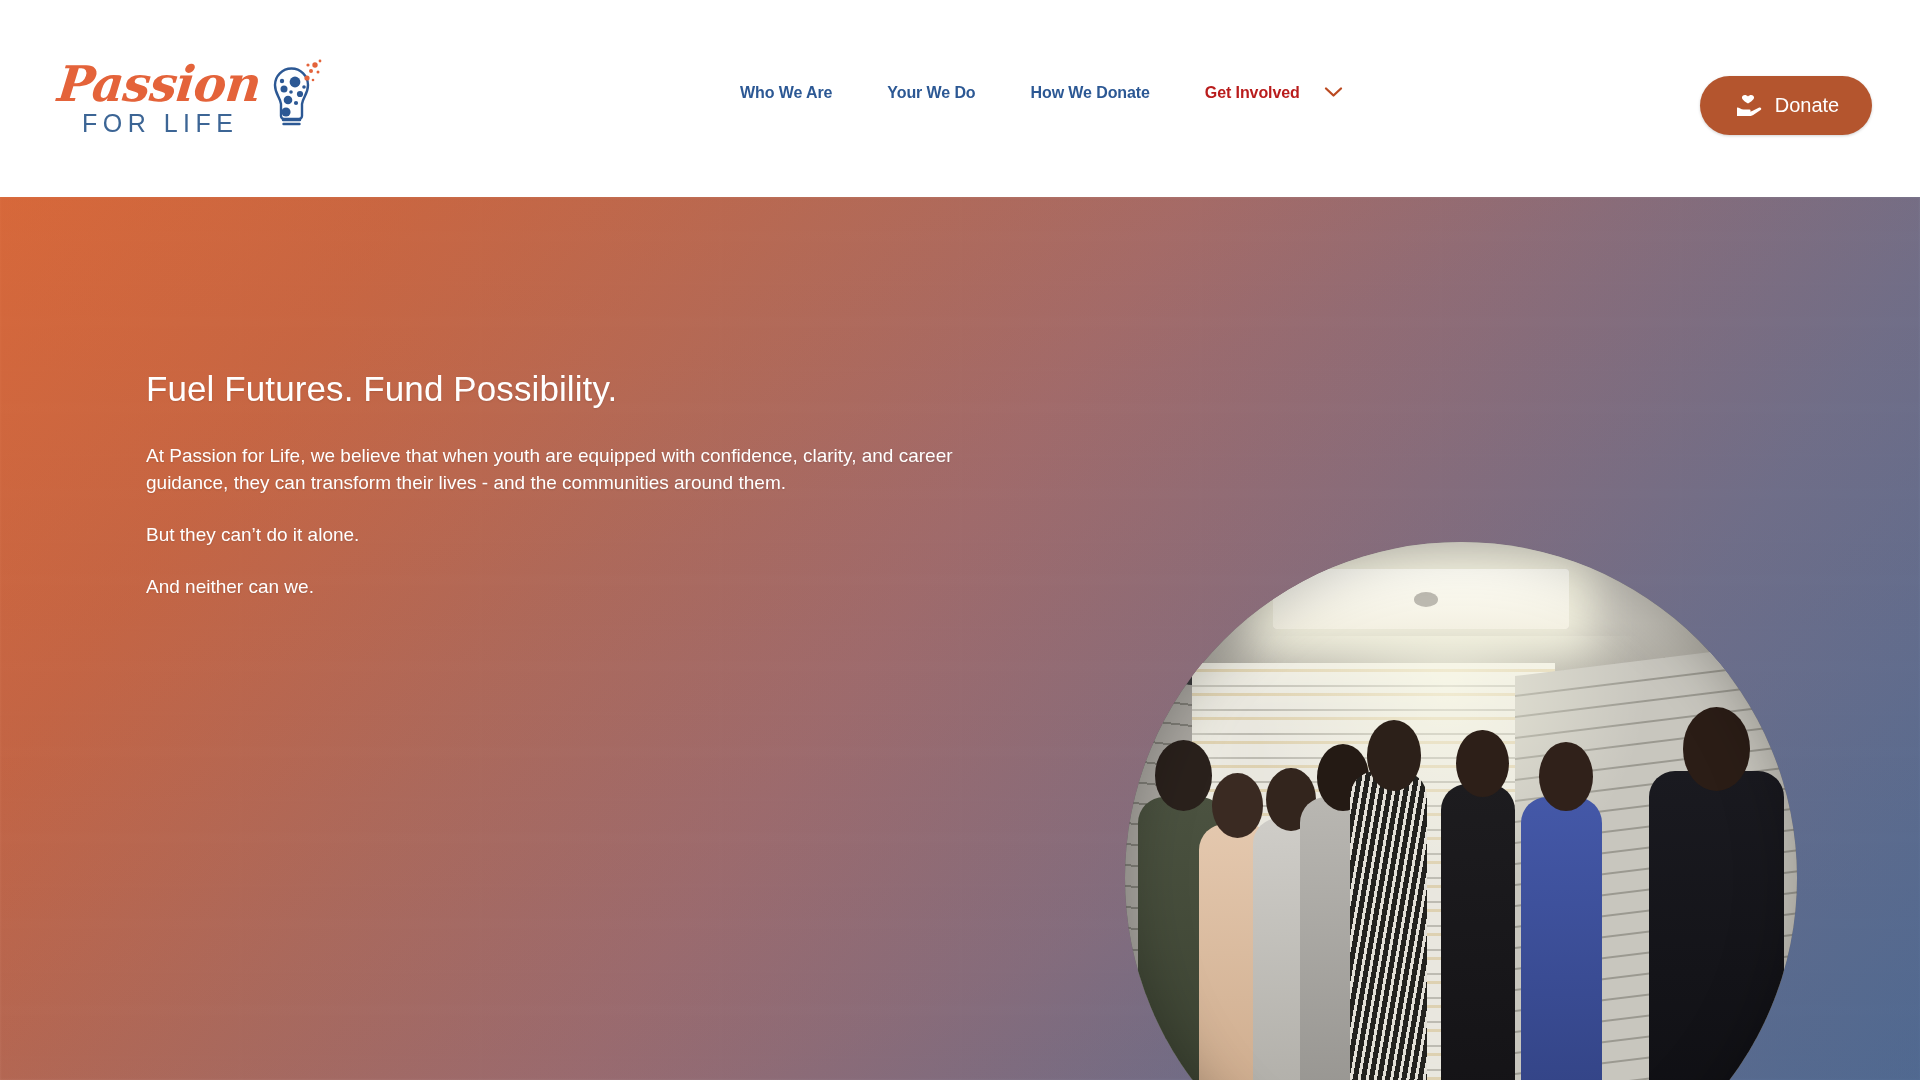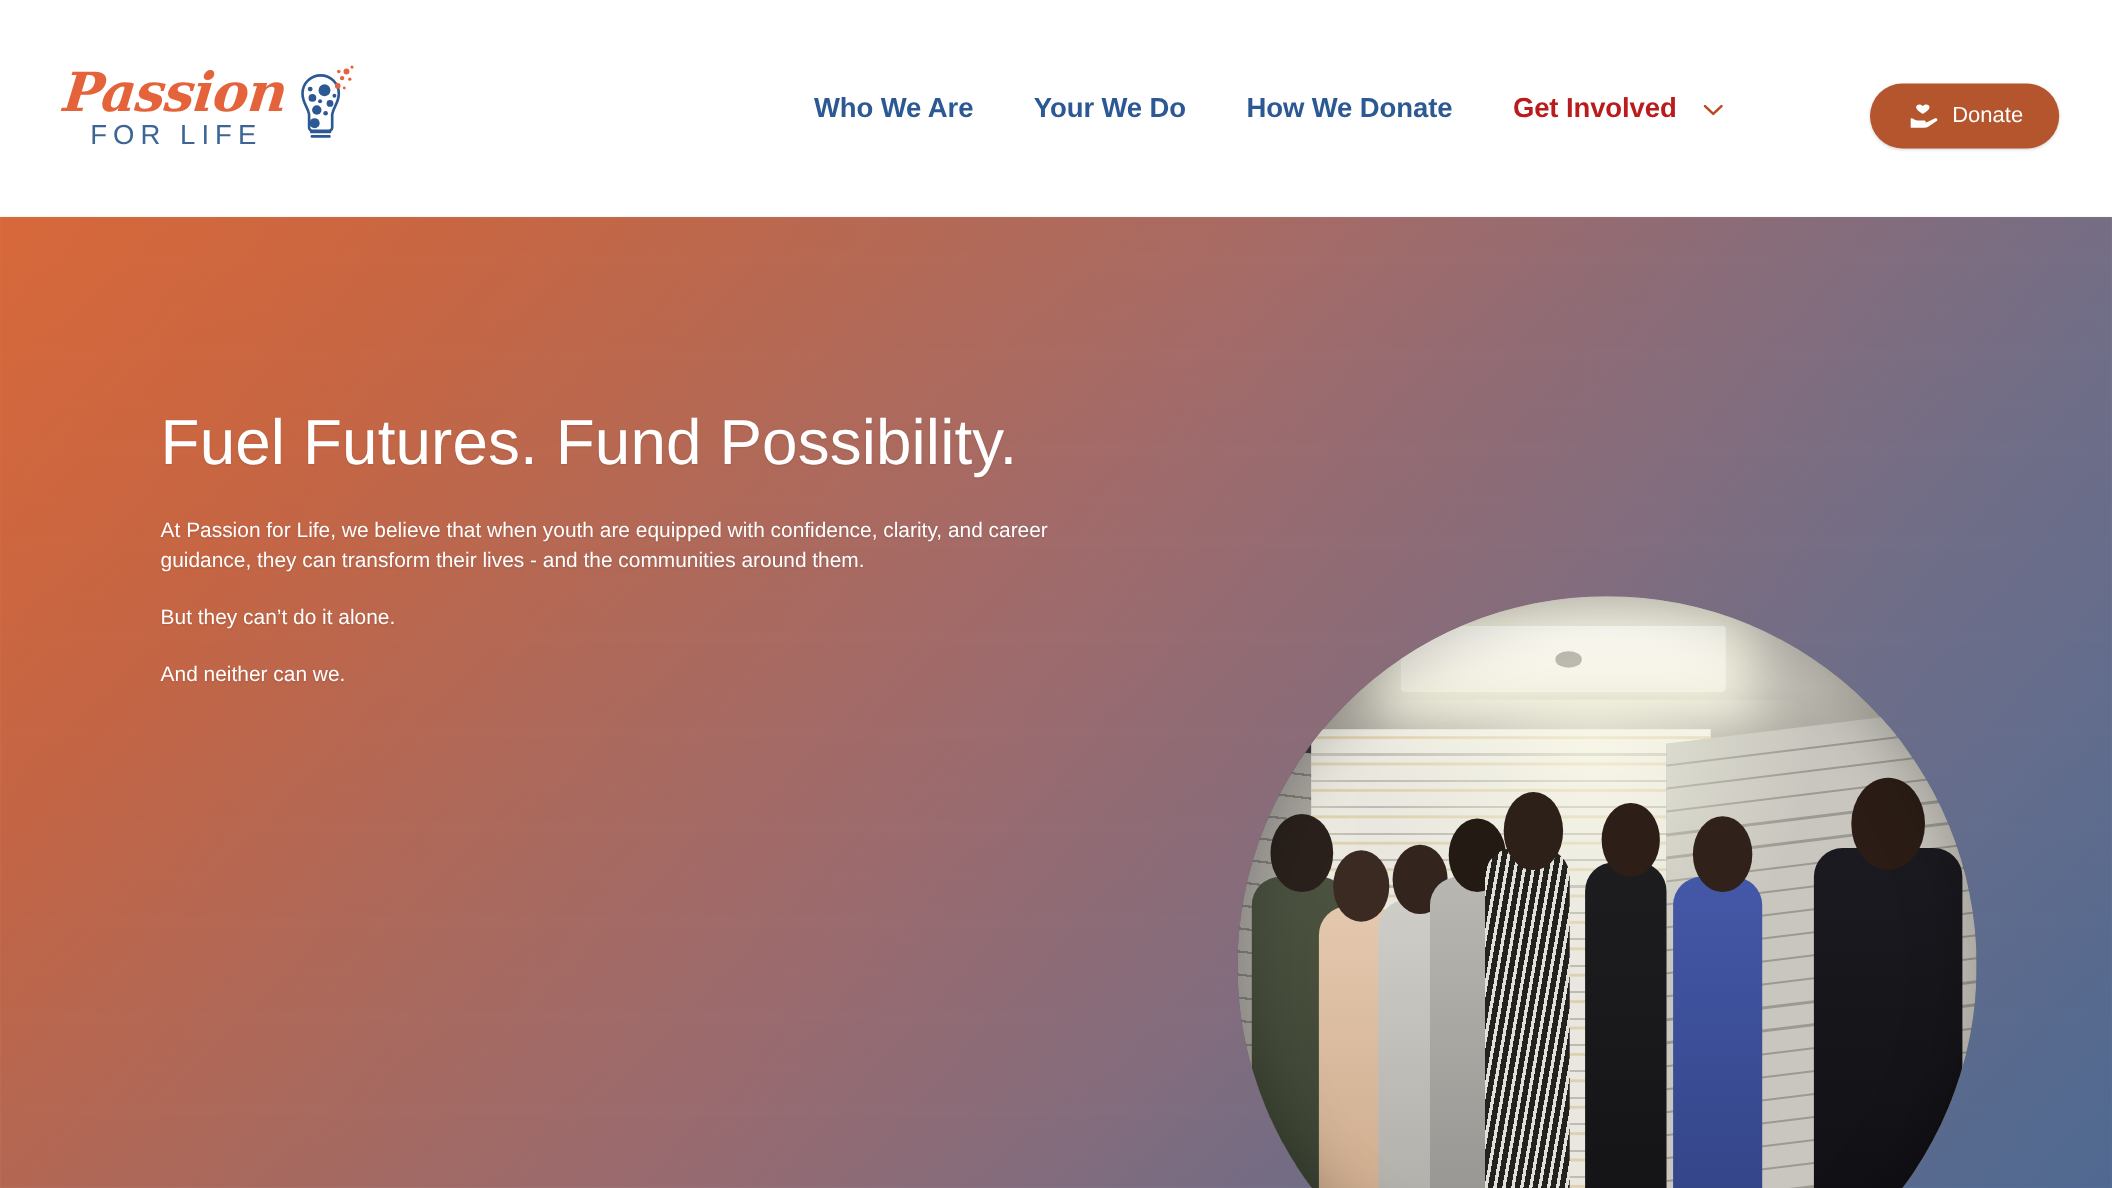--- a/index.html
+++ b/index.html
@@ -53,21 +53,21 @@
 
   .main-nav{
     position:absolute;
     left:740px;
     top:84px;
     display:flex;
     align-items:center;
     gap:55px;
   }
   .nav-link{
-    font-size:25px;
+    font-size:16px;
     font-weight:700;
     color:#2C5894;
     text-decoration:none;
     white-space:nowrap;
     letter-spacing:-0.1px;
   }
   .nav-link.accent{ color:#b91c1c; display:flex; align-items:center; gap:24px; }
   .chev{ display:inline-block; }
 
   .donate-btn{
@@ -143,21 +143,21 @@
   .hero-inner{ position:relative; z-index:3; width:1920px; height:883px; }
 
   .hero-copy{
     position:absolute;
     left:146px;
     top:172px;
     width:860px;
     color:#ffffff;
   }
   .hero-title{
-    font-size:58px;
+    font-size:35px;
     font-weight:300;
     line-height:1.17;
     letter-spacing:0.1px;
     color:#ffffff;
     margin-bottom:32px;
     text-shadow:0 1px 2px rgba(0,0,0,.10);
   }
   .hero-title span{ display:block; }
   .hero-p{
     font-size:19px;

